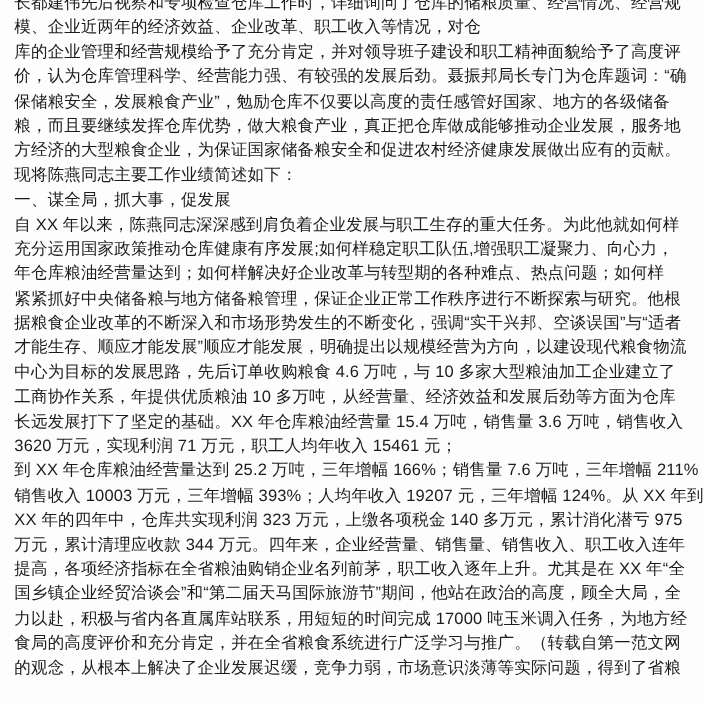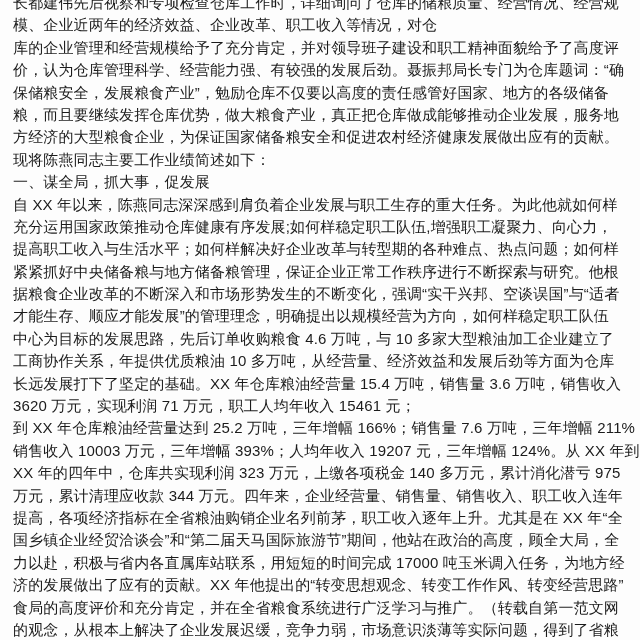--- a/index.html
+++ b/index.html
@@ -35,31 +35,30 @@
     <div class="line">模、企业近两年的经济效益、企业改革、职工收入等情况，对仓</div>
     <div class="line">库的企业管理和经营规模给予了充分肯定，并对领导班子建设和职工精神面貌给予了高度评</div>
     <div class="line">价，认为仓库管理科学、经营能力强、有较强的发展后劲。聂振邦局长专门为仓库题词：“确</div>
     <div class="line">保储粮安全，发展粮食产业”，勉励仓库不仅要以高度的责任感管好国家、地方的各级储备</div>
     <div class="line">粮，而且要继续发挥仓库优势，做大粮食产业，真正把仓库做成能够推动企业发展，服务地</div>
     <div class="line">方经济的大型粮食企业，为保证国家储备粮安全和促进农村经济健康发展做出应有的贡献。</div>
     <div class="line">现将陈燕同志主要工作业绩简述如下：</div>
     <div class="line">一、谋全局，抓大事，促发展</div>
     <div class="line">自 XX 年以来，陈燕同志深深感到肩负着企业发展与职工生存的重大任务。为此他就如何样</div>
     <div class="line">充分运用国家政策推动仓库健康有序发展;如何样稳定职工队伍,增强职工凝聚力、向心力，</div>
-    <div class="line">提高职工收入与生活水平；如何样解决好企业改革与转型期的各种难点、热点问题；如何样</div>
+    <div class="line">年仓库粮油经营量达到；如何样解决好企业改革与转型期的各种难点、热点问题；如何样</div>
     <div class="line">紧紧抓好中央储备粮与地方储备粮管理，保证企业正常工作秩序进行不断探索与研究。他根</div>
     <div class="line">据粮食企业改革的不断深入和市场形势发生的不断变化，强调“实干兴邦、空谈误国”与“适者</div>
-    <div class="line">才能生存、顺应才能发展”的管理理念，明确提出以规模经营为方向，如何样稳定职工队伍</div>
+    <div class="line">才能生存、顺应才能发展”顺应才能发展，明确提出以规模经营为方向，以建设现代粮食物流</div>
     <div class="line">中心为目标的发展思路，先后订单收购粮食 4.6 万吨，与 10 多家大型粮油加工企业建立了</div>
     <div class="line">工商协作关系，年提供优质粮油 10 多万吨，从经营量、经济效益和发展后劲等方面为仓库</div>
     <div class="line">长远发展打下了坚定的基础。XX 年仓库粮油经营量 15.4 万吨，销售量 3.6 万吨，销售收入</div>
     <div class="line">3620 万元，实现利润 71 万元，职工人均年收入 15461 元；</div>
     <div class="line">到 XX 年仓库粮油经营量达到 25.2 万吨，三年增幅 166%；销售量 7.6 万吨，三年增幅 211%；</div>
     <div class="line">销售收入 10003 万元，三年增幅 393%；人均年收入 19207 元，三年增幅 124%。从 XX 年到</div>
     <div class="line">XX 年的四年中，仓库共实现利润 323 万元，上缴各项税金 140 多万元，累计消化潜亏 975</div>
     <div class="line">万元，累计清理应收款 344 万元。四年来，企业经营量、销售量、销售收入、职工收入连年</div>
     <div class="line">提高，各项经济指标在全省粮油购销企业名列前茅，职工收入逐年上升。尤其是在 XX 年“全</div>
     <div class="line">国乡镇企业经贸洽谈会”和“第二届天马国际旅游节”期间，他站在政治的高度，顾全大局，全</div>
     <div class="line">力以赴，积极与省内各直属库站联系，用短短的时间完成 17000 吨玉米调入任务，为地方经</div>
-    <div class="line">济的发展做出了应有的贡献。XX 年他提出的“转变思想观念、转变工作作风、转变经营思路”</div>
     <div class="line">食局的高度评价和充分肯定，并在全省粮食系统进行广泛学习与推广。（转载自第一范文网</div>
     <div class="line">的观念，从根本上解决了企业发展迟缓，竞争力弱，市场意识淡薄等实际问题，得到了省粮</div>
   </div>
 
 </body></html>

